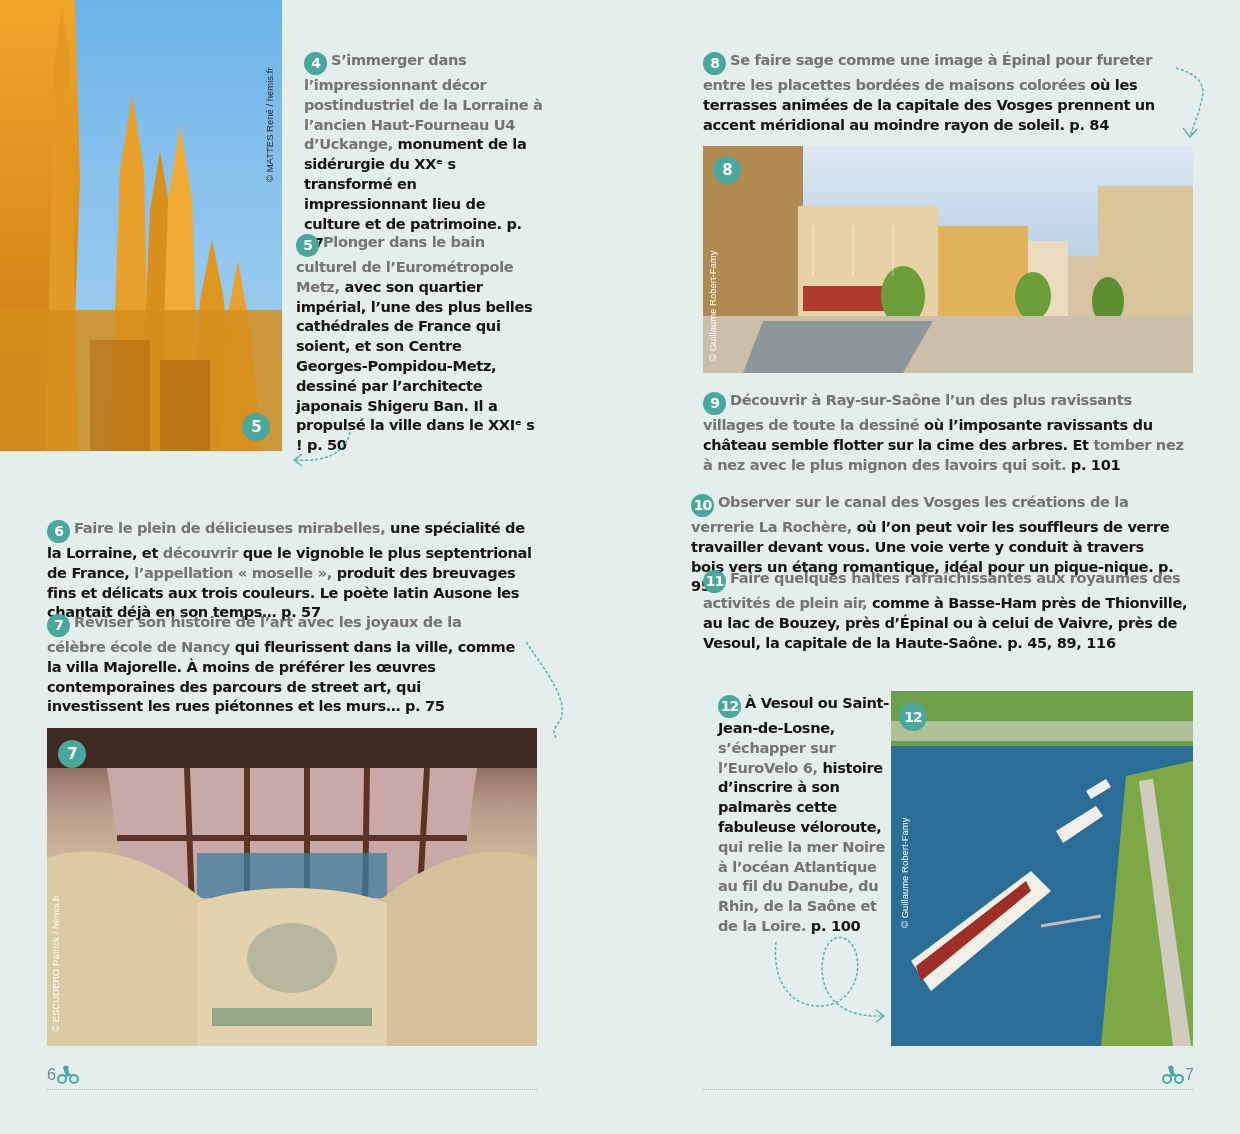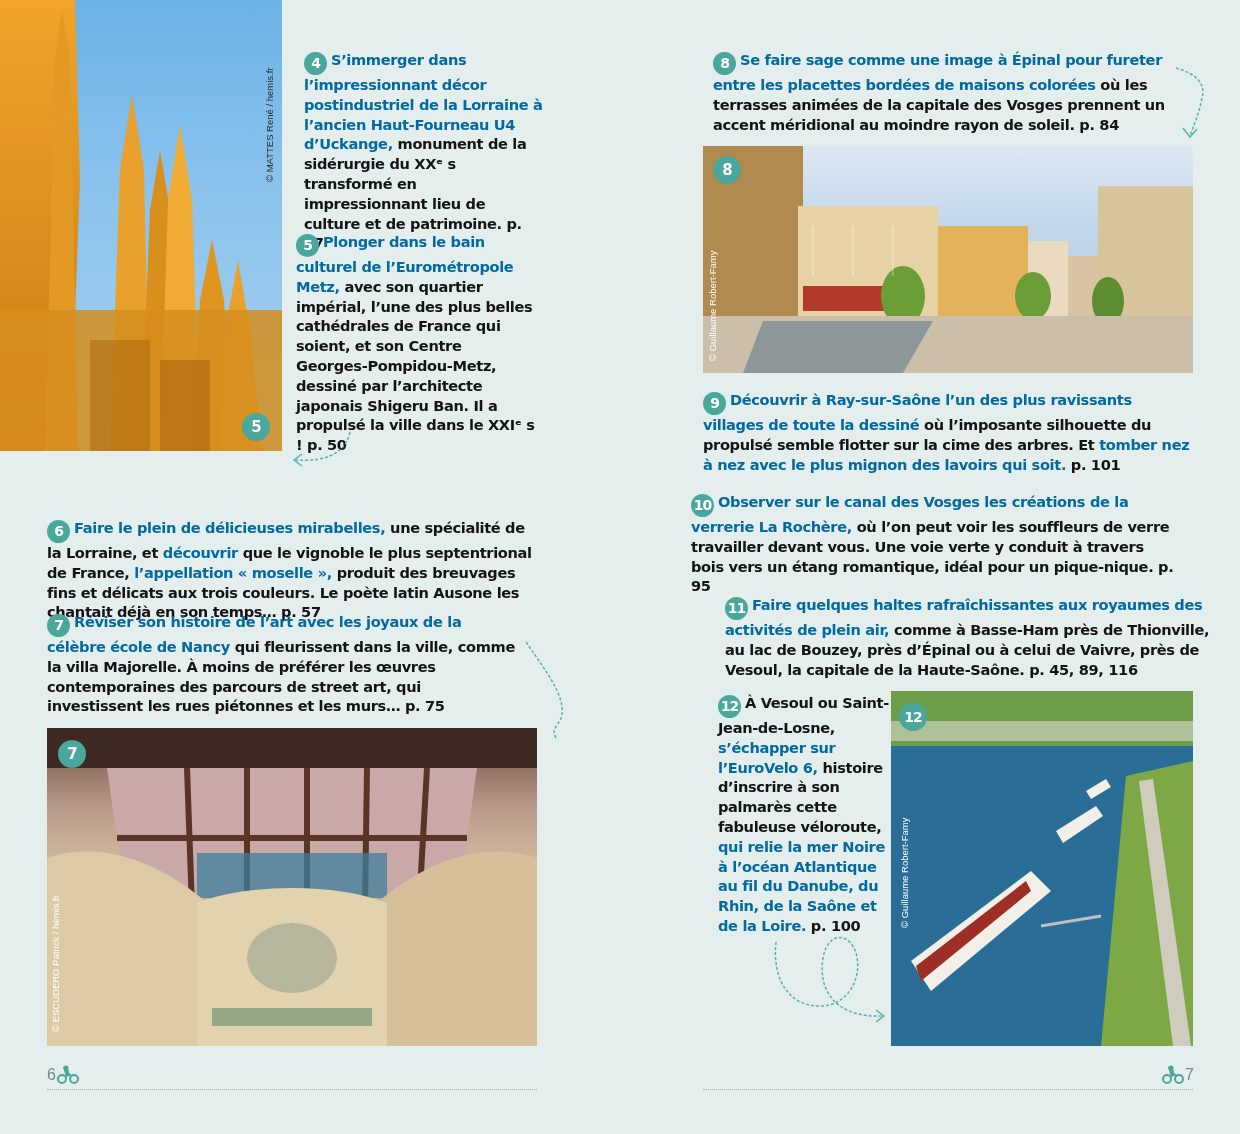--- a/index.html
+++ b/index.html
@@ -10,21 +10,21 @@
     color: #111;
     position: relative;
   }
   .abs { position: absolute; }
   .para {
     font-size: 14.6px;
     line-height: 19.8px;
     font-weight: bold;
     letter-spacing: -0.35px;
   }
-  .hl { color: #0369a1; }
+  .hl { color: #737373; }
   .dk { color: #141414; }
   .it { }
   .badge {
     display: inline-block;
     width: 23px; height: 23px;
     border-radius: 50%;
     background: #4aa79b;
     color: #fff;
     font-size: 14px;
     line-height: 23px;
@@ -159,21 +159,21 @@
 
 <div class="page-num" style="left:47px;">6</div>
 <svg class="abs" style="left:57px; top:1065px;" width="22" height="20" viewBox="0 0 22 20">
   <circle cx="5" cy="14" r="4" fill="none" stroke="#4aa79b" stroke-width="2"></circle>
   <circle cx="17" cy="14" r="4" fill="none" stroke="#4aa79b" stroke-width="2"></circle>
   <path d="M6,2 C9,1 12,4 12,8 L15,10 L9,12 Z" fill="#4aa79b"></path>
   <circle cx="9" cy="3" r="2.5" fill="#4aa79b"></circle>
 </svg>
 <div class="footer-line" style="left:47px; width:490px;"></div>
 
-<div class="abs para" style="left:703px; top:50px; width:490px;margin-left:10px;">
+<div class="abs para" style="left:703px; top:50px; width:490px;">
   <span class="badge">8</span><span class="hl">Se faire sage comme une image à Épinal pour fureter entre les placettes bordées de maisons colorées</span><span class="dk"> où les terrasses animées de la capitale des Vosges prennent un accent méridional au moindre rayon de soleil. p. 84</span>
 </div>
 
 <svg class="abs" style="left:1172px; top:66px;" width="40" height="74">
   <path d="M4,2 C25,8 34,18 30,32 C27,48 22,58 18,70" fill="none" stroke="#5ab0a6" stroke-width="1.5" stroke-dasharray="3,2"></path>
   <path d="M11,62 L18,71 L25,63" fill="none" stroke="#5ab0a6" stroke-width="1.5"></path>
 </svg>
 
 <div id="photo8" class="photo">
   <svg width="490" height="227" viewBox="0 0 490 227">
@@ -195,28 +195,28 @@
           <line x1="150" y1="80" x2="150" y2="130"></line>
           <line x1="190" y1="80" x2="190" y2="130"></line>
       </g>
     </g>
   </svg>
   <div class="photo-badge" style="left:10px; top:10px;">8</div>
   <div class="credit" style="left:4px; top:215px;">© Guillaume Robert-Famy</div>
 </div>
 
 <div class="abs para" style="left:703px; top:390px; width:490px;">
-  <span class="badge">9</span><span class="hl">Découvrir à Ray-sur-Saône l’un des plus ravissants villages de toute la dessiné</span><span class="dk"> où l’imposante silhouette du propulsé semble flotter sur la cime des arbres. Et </span><span class="hl">tomber nez à nez avec le plus mignon des lavoirs qui soit.</span><span class="dk"> p. 101</span>
+  <span class="badge">9</span><span class="hl">Découvrir à Ray-sur-Saône l’un des plus ravissants villages de toute la dessiné</span><span class="dk"> où l’imposante ravissants du château semble flotter sur la cime des arbres. Et </span><span class="hl">tomber nez à nez avec le plus mignon des lavoirs qui soit.</span><span class="dk"> p. 101</span>
 </div>
 
 <div class="abs para" style="left:691px; top:492px; width:490px;">
   <span class="badge">10</span><span class="hl">Observer sur le canal des Vosges les créations de la verrerie La Rochère,</span><span class="dk"> où l’on peut voir les souffleurs de verre travailler devant vous. Une voie verte y conduit à travers bois vers un étang romantique, idéal pour un pique-nique. p. 95</span>
 </div>
 
-<div class="abs para" style="left:703px; top:595px; width:490px;margin-left:22px;">
+<div class="abs para" style="left:703px; top:568px; width:490px;">
   <span class="badge">11</span><span class="hl">Faire quelques haltes rafraîchissantes aux royaumes des activités de plein air,</span><span class="dk"> comme à Basse-Ham près de Thionville, au lac de Bouzey, près d’Épinal ou à celui de Vaivre, près de Vesoul, la capitale de la Haute-Saône. p. 45, 89, 116</span>
 </div>
 
 <div class="abs para" style="left:718px; top:693px; width:175px;">
   <span class="badge">12</span><span class="dk">À Vesoul ou Saint-Jean-de-Losne, </span><span class="hl">s’échapper sur l’EuroVelo 6,</span><span class="dk"> histoire d’inscrire à son palmarès cette fabuleuse véloroute, </span><span class="hl">qui relie la mer Noire à l’océan Atlantique au fil du Danube, du Rhin, de la Saône et de la Loire.</span><span class="dk"> p. 100</span>
 </div>
 
 <svg class="abs" style="left:768px; top:928px;" width="122" height="100">
   <path d="M8,14 C4,50 20,80 55,78 C80,76 95,50 88,25 C82,5 60,2 55,30 C50,60 65,90 115,88" fill="none" stroke="#5ab0a6" stroke-width="1.5" stroke-dasharray="3,2"></path>
   <path d="M108,82 L116,88 L108,94" fill="none" stroke="#5ab0a6" stroke-width="1.5"></path>

